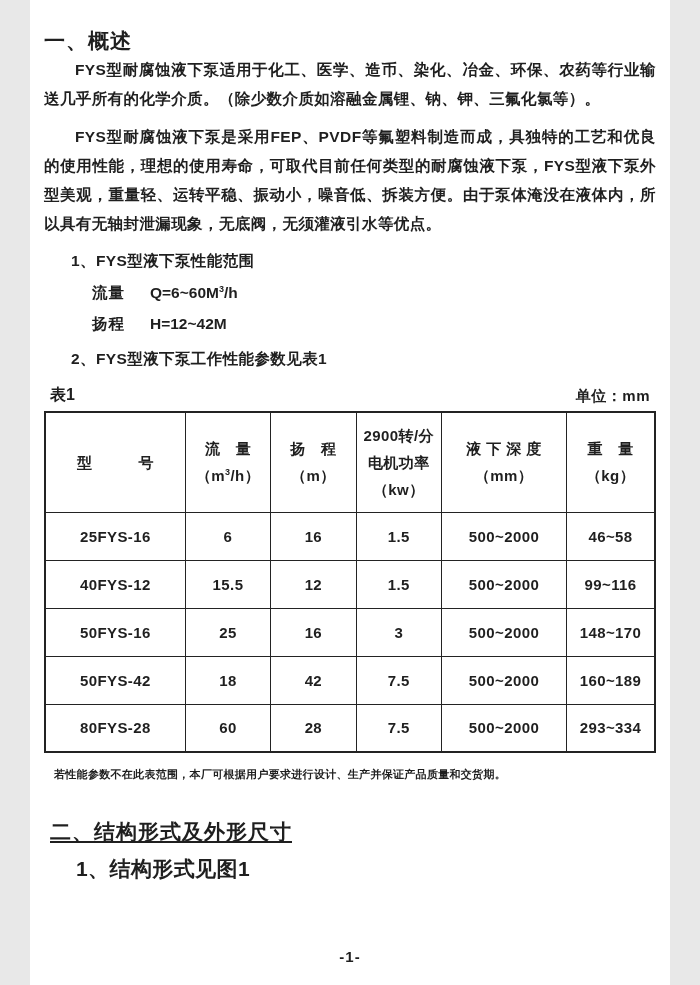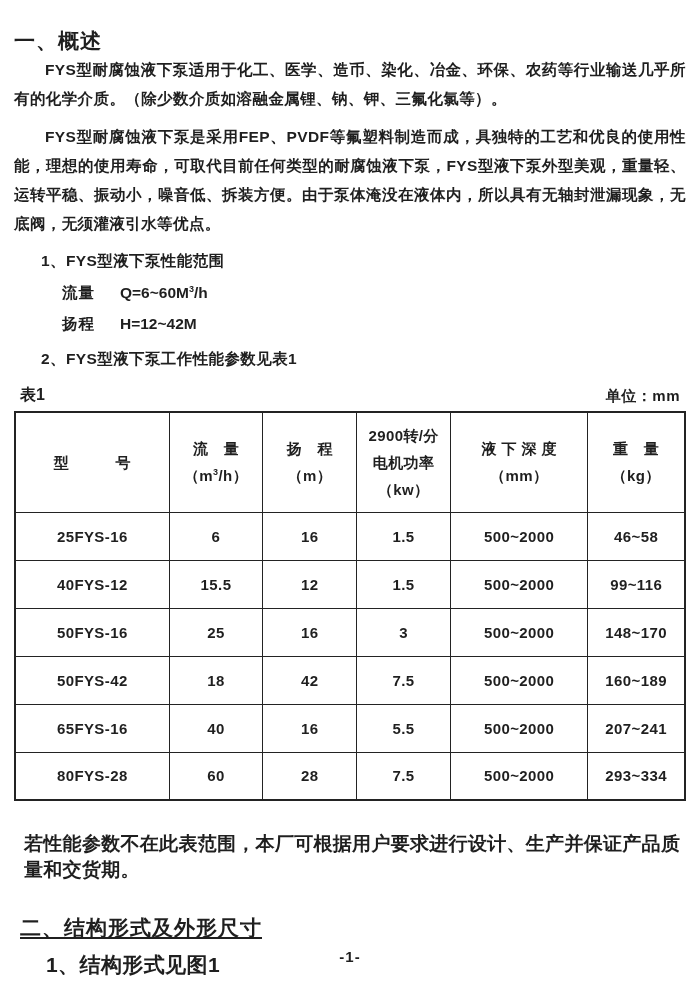--- a/index.html
+++ b/index.html
@@ -1,21 +1,21 @@
 <!DOCTYPE html>
 <html><head>
 <meta charset="utf-8">
 <style>
   * { margin: 0; padding: 0; box-sizing: border-box; }
 
   html, body { background: #e8e8e8; }
 
   .page {
     position: relative;
-    width: 700px;
+    width: 640px;
     height: 985px;
     margin: 0 auto;
     background: #ffffff;
     color: #1f1f1f;
     font-family: "Liberation Sans", "DejaVu Sans", sans-serif;
     font-weight: 700;
     overflow: hidden;
     padding: 0 14px;
   }
 
@@ -79,23 +79,23 @@
     font-weight: 700;
     letter-spacing: 0.4px;
   }
   thead tr { height: 100px; }
   tbody tr { height: 48px; }
   .th-line { display: block; line-height: 27px; }
   .th-power .th-line { line-height: 27px; }
 
   
   .note {
-    margin-top: 30px;
+    margin-top: 8px;
     margin-left: 10px;
-    font-size: 19px;
+    font-size: 11px;
     line-height: 26px;
     letter-spacing: 0.3px;
     font-family: Liberation Serif, serif;
   }
 
   .h2 {
     margin-top: 31px;
     margin-left: 6px;
     font-size: 21px;
     letter-spacing: 1px;
@@ -208,28 +208,20 @@
       </tr>
       <tr>
         <td>50FYS-42</td>
         <td>18</td>
         <td>42</td>
         <td>7.5</td>
         <td>500~2000</td>
         <td>160~189</td>
       </tr>
       <tr>
-        <td>65FYS-16</td>
-        <td>40</td>
-        <td>16</td>
-        <td>5.5</td>
-        <td>500~2000</td>
-        <td>207~241</td>
-      </tr>
-      <tr>
         <td>80FYS-28</td>
         <td>60</td>
         <td>28</td>
         <td>7.5</td>
         <td>500~2000</td>
         <td>293~334</td>
       </tr>
     </tbody>
   </table>
 

